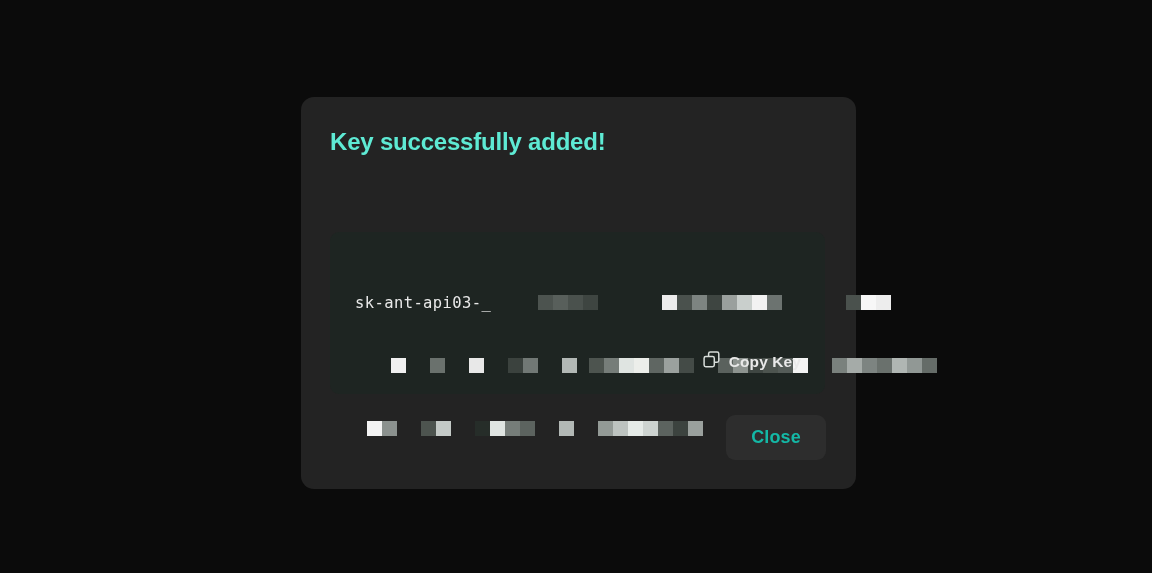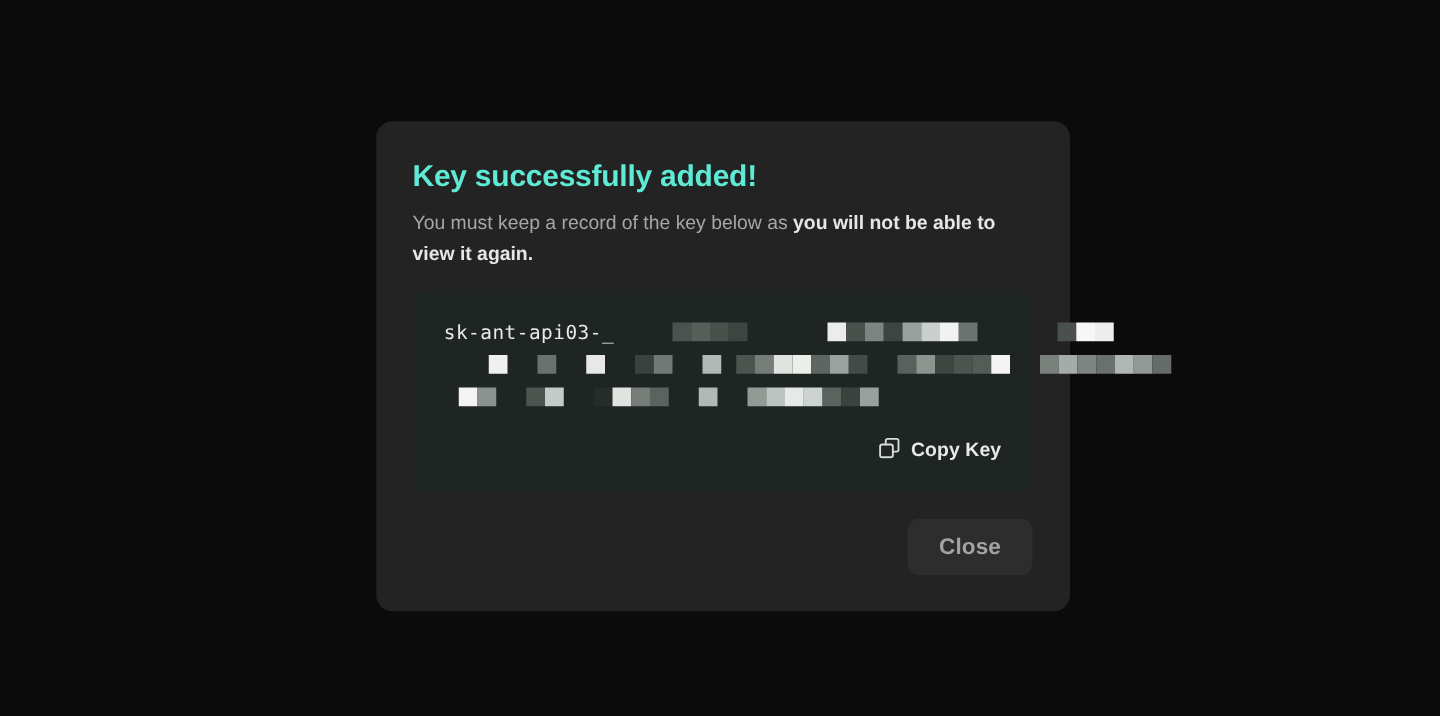--- a/index.html
+++ b/index.html
@@ -83,20 +83,21 @@
   }
   .redact i {
     display: inline-block;
     height: 15px;
     vertical-align: top;
   }
 
   .key-line {
     height: 26px;
     white-space: nowrap;
+    margin-top: 37px;
   }
   .key-line.l1 { margin-left: 0px; }
   .key-line.l2 { margin-left: 25px; }
   .key-line.l3 { margin-left: 1px; }
 
   .gap-sm { display: inline-block; width: 10px; }
   .gap-md { display: inline-block; width: 22px; }
   .gap-lg { display: inline-block; width: 46px; }
   .gap-xl { display: inline-block; width: 62px; }
 
@@ -122,38 +123,35 @@
   
   #close-button {
     position: absolute;
     left: 726px;
     top: 415px;
     width: 100px;
     height: 45px;
     background: #2d2d2d;
     border: none;
     border-radius: 9px;
-    color: #a3a3a3;
+    color: #14b8a6;
     font-family: "Liberation Sans", sans-serif;
     font-size: 18px;
     font-weight: bold;
     letter-spacing: 0.1px;
     cursor: pointer;
   }
 </style>
 </head>
 <body>
 
 <div id="modal">
 
   <h1 id="modal-title">Key successfully added!</h1>
 
-  <p id="modal-desc">
-    <span>You must keep a record of the key below as </span><span class="strong">you will not be able to view it again.</span>
-  </p>
 
 </div>
 
 <div id="key-panel">
 
   <div id="key-value">
     <div class="key-line l1">
       <span>sk-ant-api03-_</span><span id="line1-redaction"><span class="gap-lg"></span><span class="redact"><i style="width: 15px; background: rgb(76, 83, 79);"></i><i style="width: 15px; background: rgb(88, 95, 91);"></i><i style="width: 15px; background: rgb(74, 81, 77);"></i><i style="width: 15px; background: rgb(62, 69, 65);"></i></span><span class="gap-xl"></span><span class="redact"><i style="width: 15px; background: rgb(236, 236, 236);"></i><i style="width: 15px; background: rgb(74, 81, 77);"></i><i style="width: 15px; background: rgb(125, 132, 129);"></i><i style="width: 15px; background: rgb(62, 69, 65);"></i><i style="width: 15px; background: rgb(154, 160, 157);"></i><i style="width: 15px; background: rgb(201, 207, 204);"></i><i style="width: 15px; background: rgb(242, 242, 242);"></i><i style="width: 15px; background: rgb(108, 115, 112);"></i></span><span class="gap-xl"></span><span class="redact"><i style="width: 15px; background: rgb(74, 81, 77);"></i><i style="width: 15px; background: rgb(247, 247, 247);"></i><i style="width: 15px; background: rgb(237, 237, 237);"></i></span></span>
     </div>
     <div class="key-line l2">

